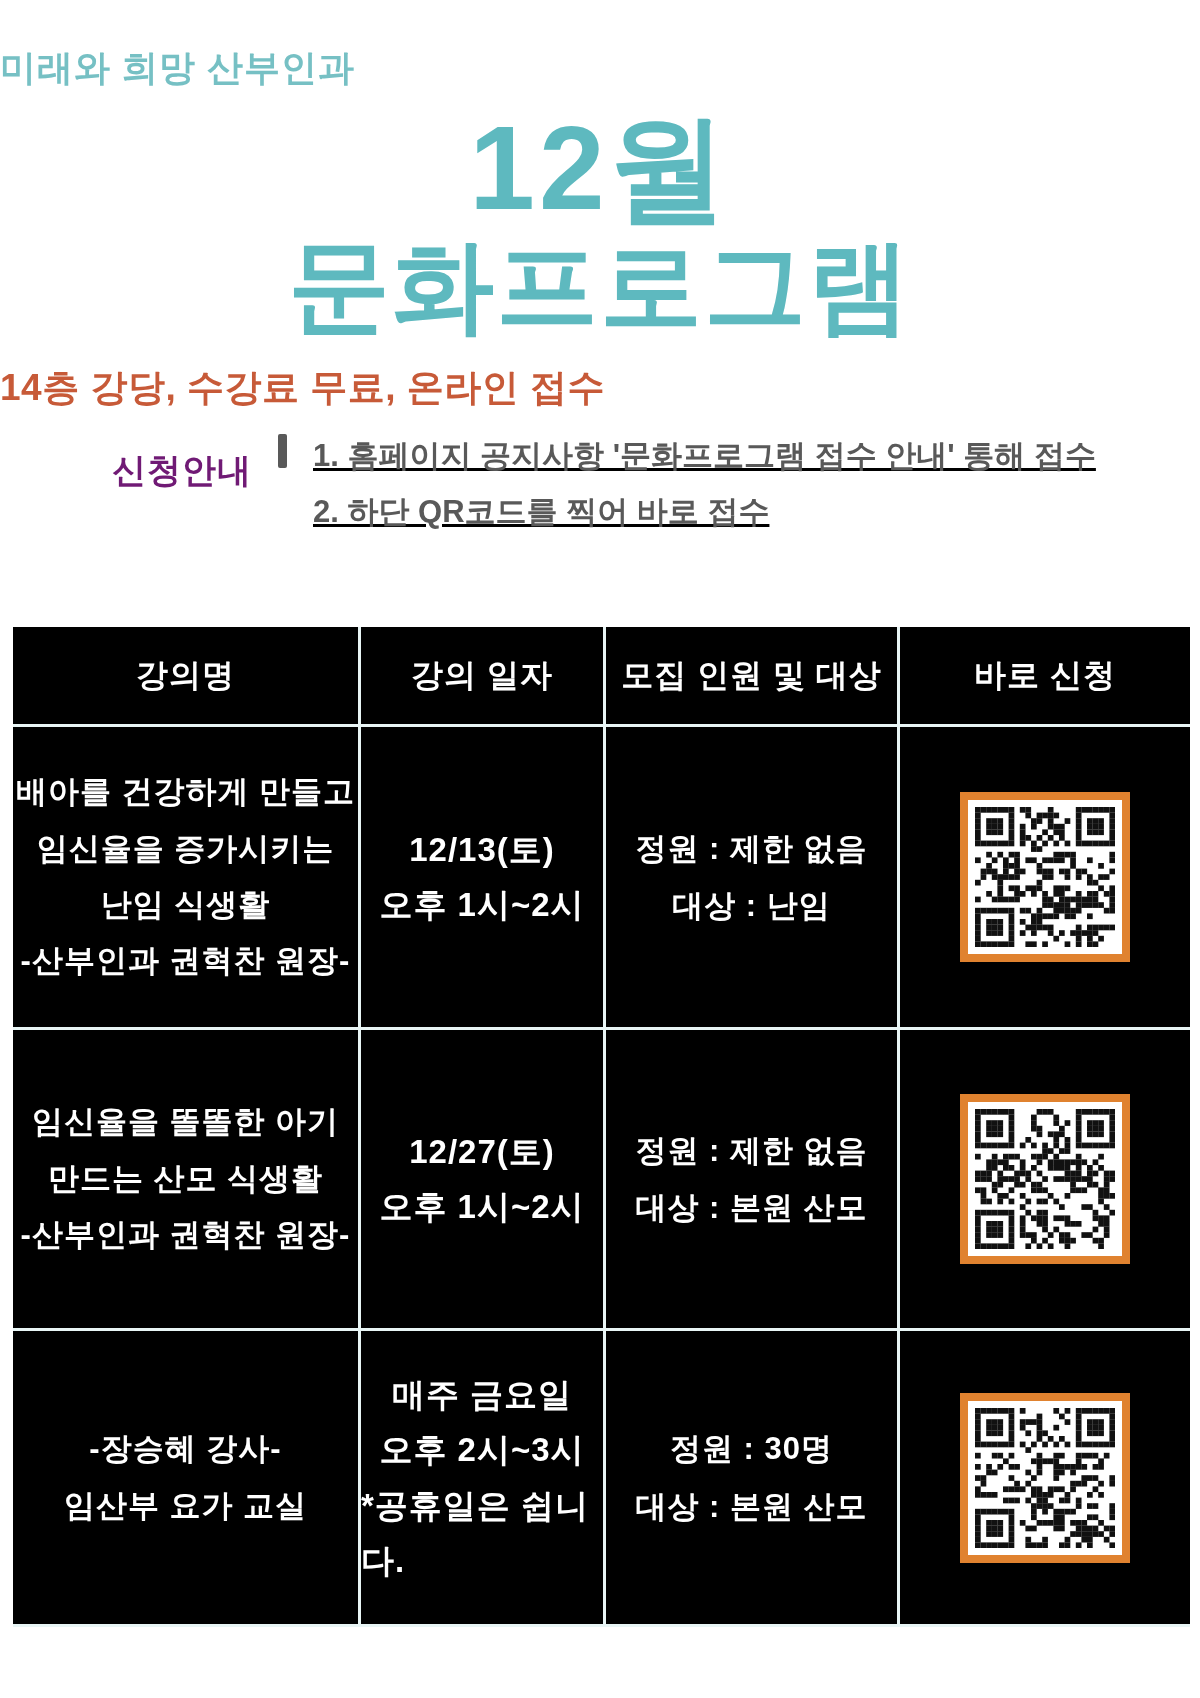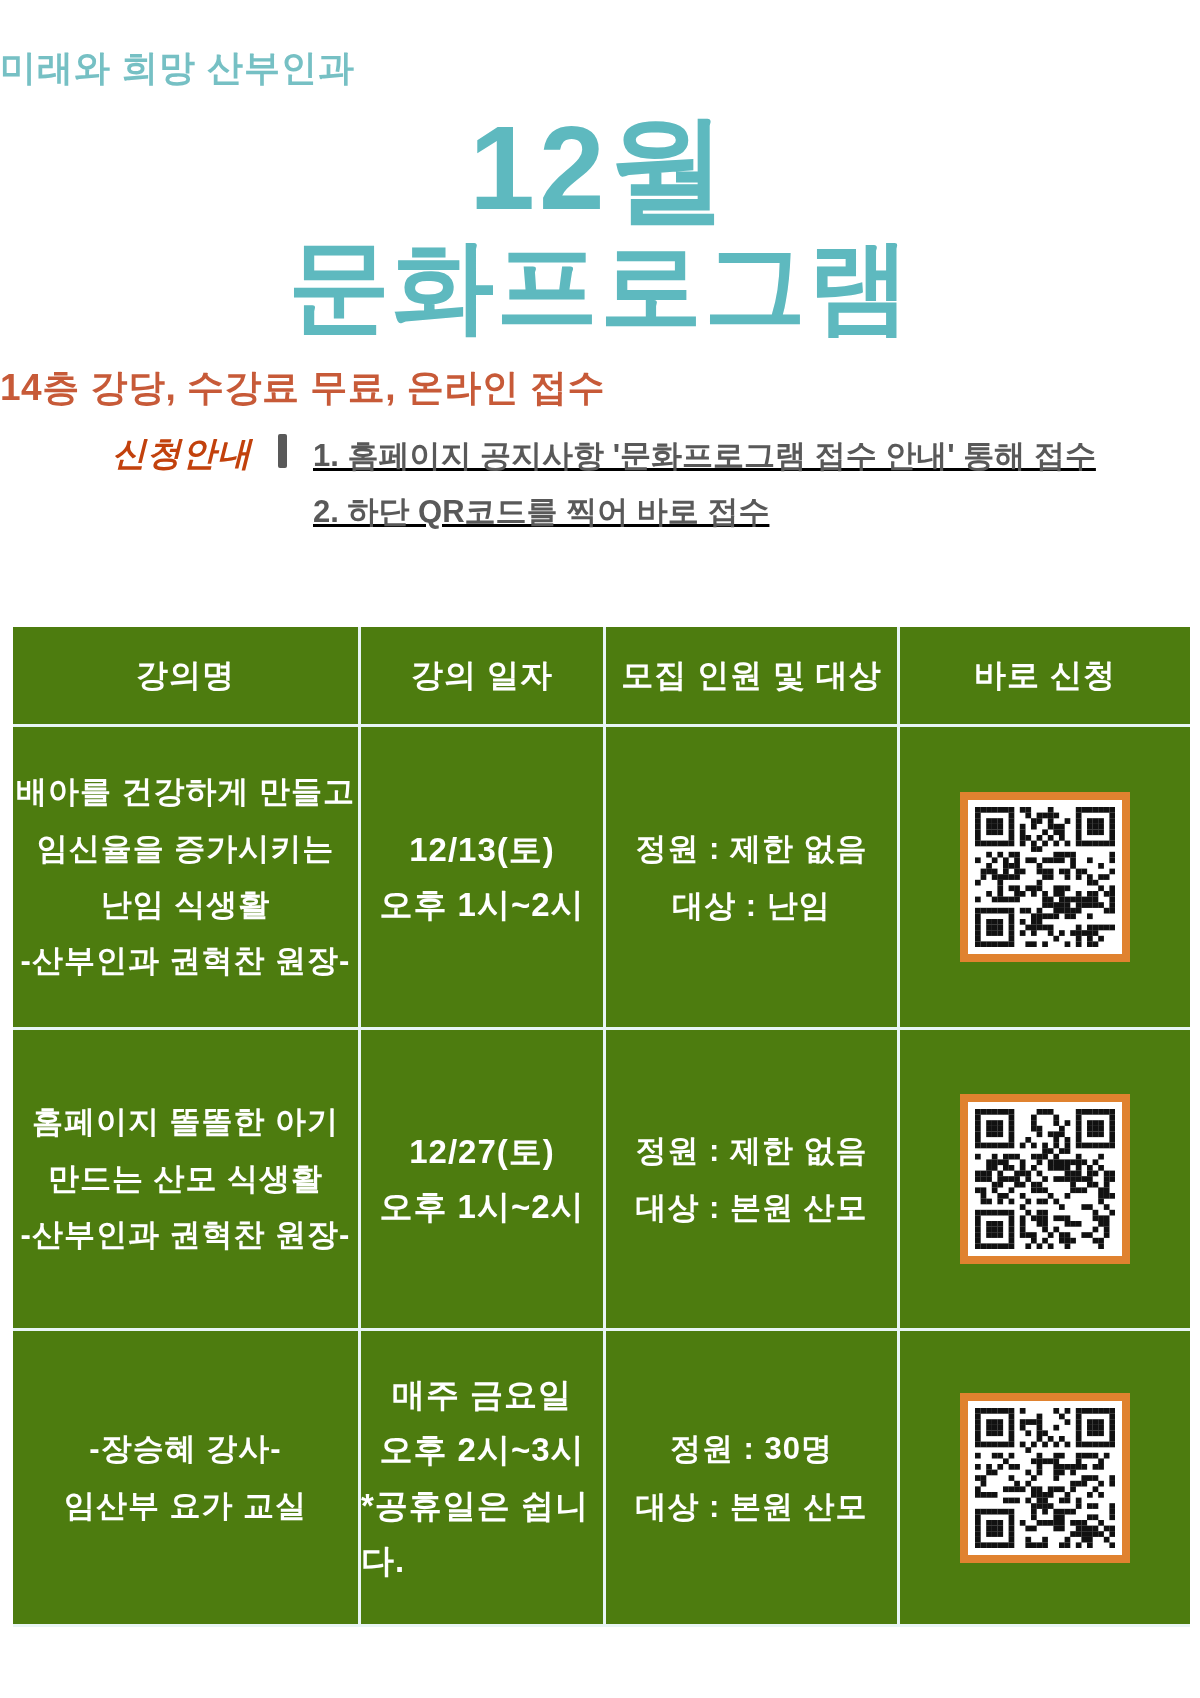--- a/index.html
+++ b/index.html
@@ -20,38 +20,38 @@
     font-size:102px;font-weight:900;color:#5eb9bf;letter-spacing:2px;line-height:1.15;
   }
   .subtitle{
     position:absolute;top:363px;left:0;width:100%;text-align:left;
     font-size:37px;font-weight:800;color:#c75a38;letter-spacing:0.5px;
   }
   .notice{
     position:absolute;top:428px;left:112px;display:flex;align-items:flex-start;
   }
   .notice-label{
-    font-size:34px;font-weight:800;color:#c2410c;margin-top:3px;letter-spacing:1px;font-style:italic;
+    font-size:34px;font-weight:800;color:#701a75;margin-top:20px;letter-spacing:1px;
   }
   .notice-divider{
     width:9px;height:34px;background:#595959;margin:6px 26px 0 26px;border-radius:2px;
   }
   .notice-lines{display:flex;flex-direction:column;text-decoration:underline;}
   .notice-line{
     font-size:31px;font-weight:600;color:#595959;line-height:1.82;white-space:nowrap;
   }
   .program-table{
     position:absolute;left:13px;top:627px;width:1177px;height:1000px;
     display:grid;
     grid-template-columns:345px 242px 291px 290px;
     grid-template-rows:97px 300px 298px 293px;
     gap:3px;background:#e8f5f5;
   }
   .cell{
-    background:#4d7c0f;color:#ffffff;display:flex;flex-direction:column;
+    background:#000000;color:#ffffff;display:flex;flex-direction:column;
     align-items:center;justify-content:center;
   }
   .cell.hdr{font-size:32px;font-weight:700;letter-spacing:1px;}
   .course-line{font-size:31px;font-weight:700;line-height:1.82;letter-spacing:1px;}
   .date-line{font-size:33px;font-weight:700;line-height:1.68;letter-spacing:1px;}
   .cap-line{font-size:31px;font-weight:700;line-height:1.85;letter-spacing:1px;}
   .qr{
     width:140px;height:140px;background:#ffffff;border:8px solid #e0822f;
     padding:7px;display:block;
   }
@@ -394,21 +394,21 @@
           <rect x="12" y="24" width="1.02" height="1.02" fill="#111111"></rect>
           <rect x="16" y="24" width="1.02" height="1.02" fill="#111111"></rect>
           <rect x="18" y="24" width="1.02" height="1.02" fill="#111111"></rect>
           <rect x="20" y="24" width="1.02" height="1.02" fill="#111111"></rect>
           <rect x="21" y="24" width="1.02" height="1.02" fill="#111111"></rect>
         </svg>
       </div>
   </div>
 
   <div class="cell">
-    <div class="course-line">홈페이지 똘똘한 아기</div>
+    <div class="course-line">임신율을 똘똘한 아기</div>
     <div class="course-line">만드는 산모 식생활</div>
     <div class="course-line">-산부인과 권혁찬 원장-</div>
   </div>
   <div class="cell">
     <div class="date-line">12/27(토)</div>
     <div class="date-line">오후 1시~2시</div>
   </div>
   <div class="cell">
     <div class="cap-line">정원 : 제한 없음</div>
     <div class="cap-line">대상 : 본원 산모</div>

